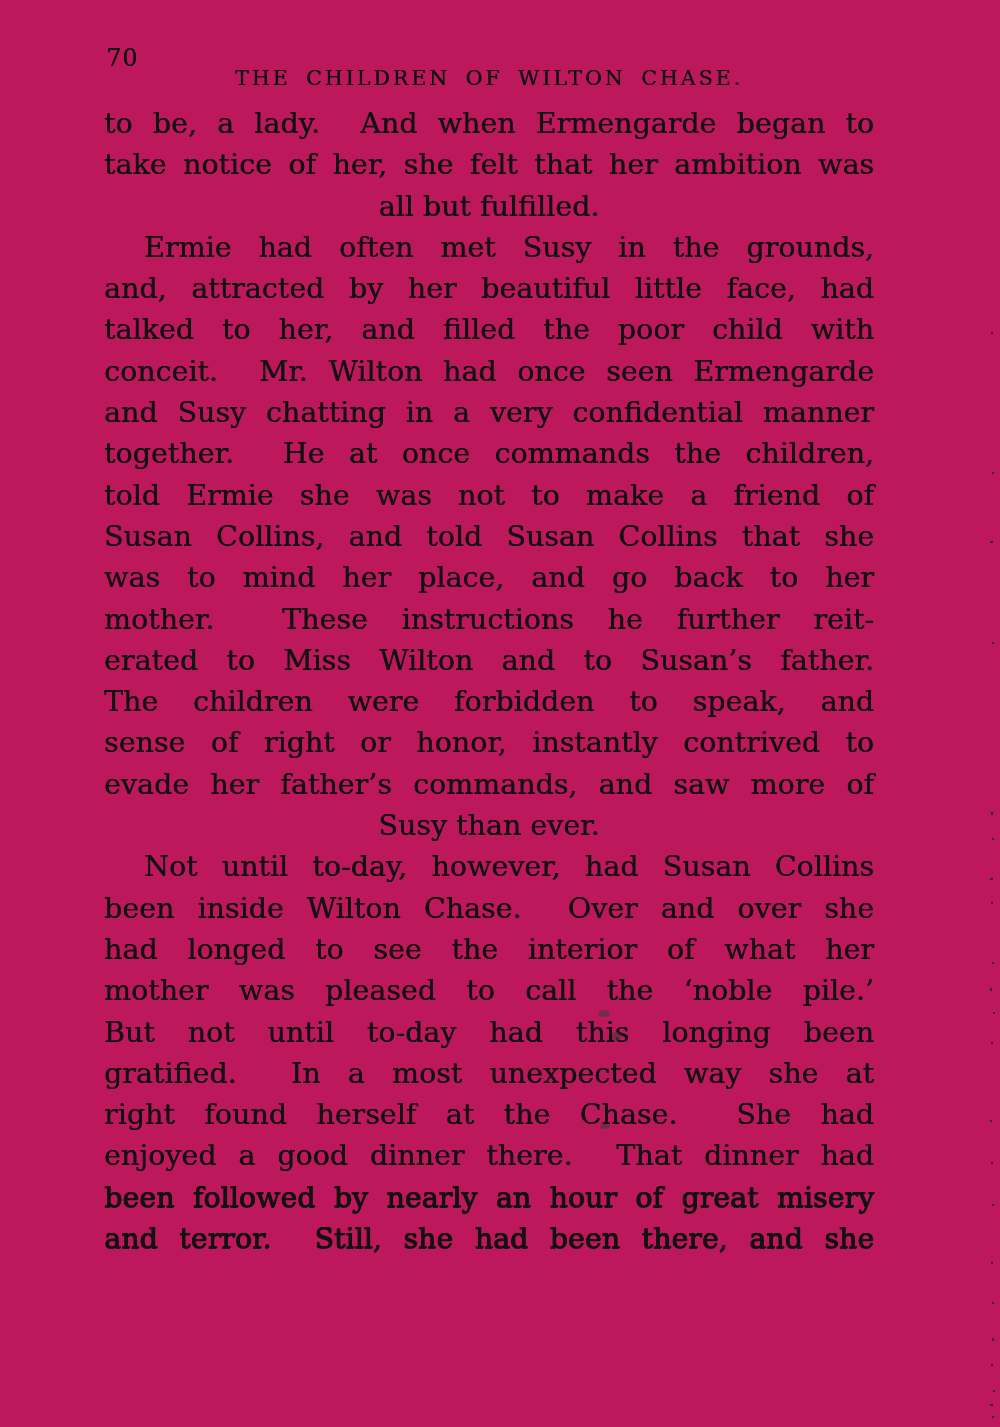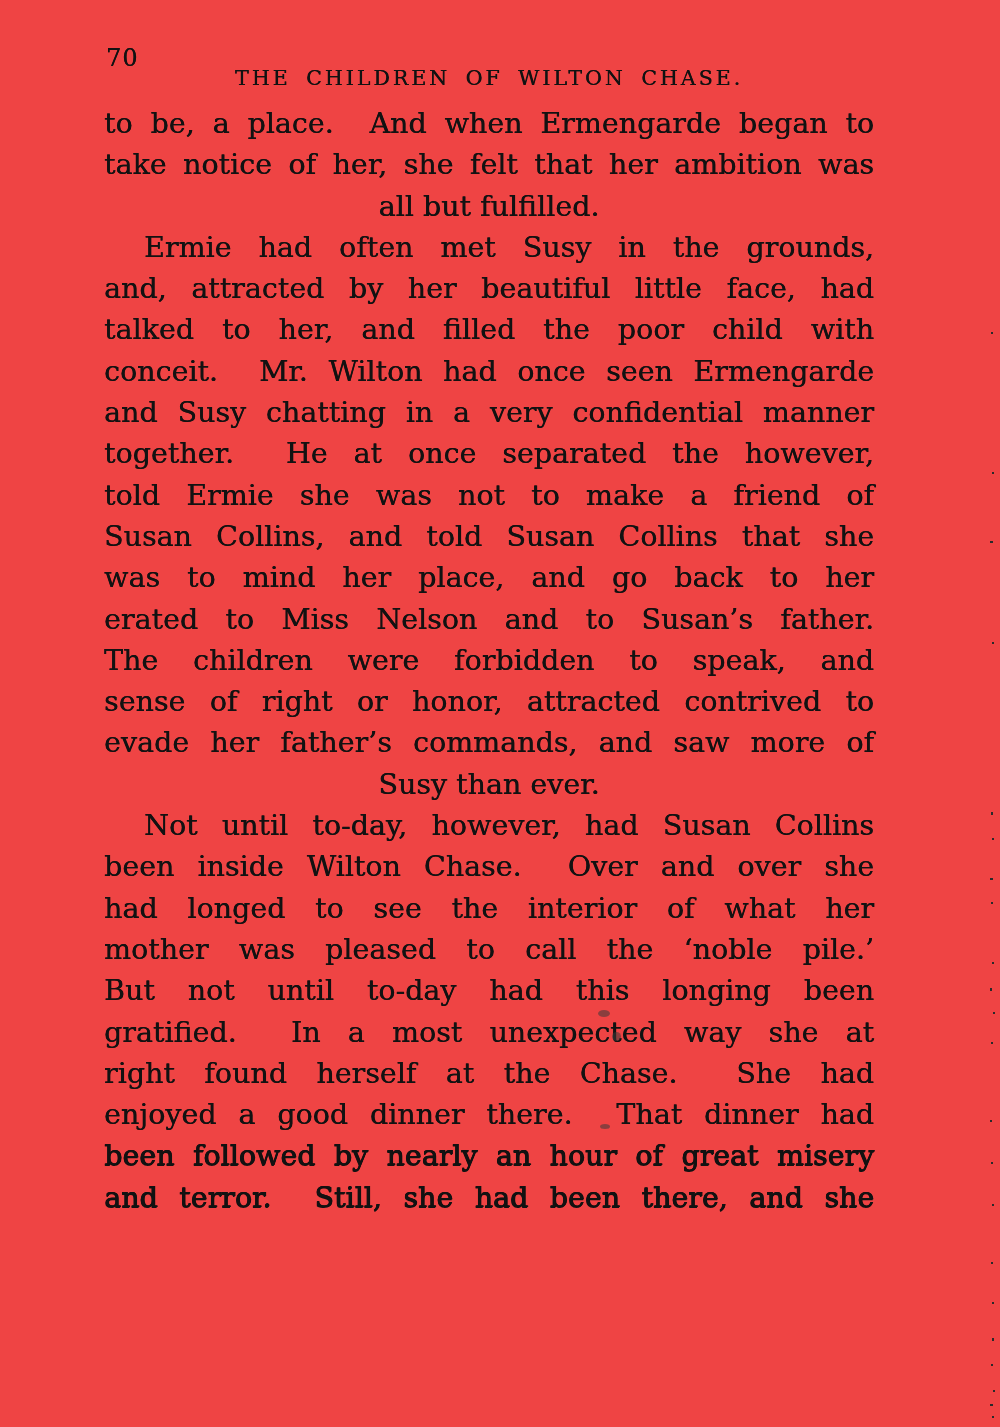--- a/index.html
+++ b/index.html
@@ -6,21 +6,21 @@
   html, body { background: #ffffff; }
   body {
     width: 1000px; height: 1427px;
     position: relative;
     font-family: "DejaVu Serif", "Liberation Serif", serif;
     color: #121212;
     overflow: hidden;
   }
   .page {
     position: absolute; inset: 0;
-    background: #ef4444;
+    background: #be185d;
   }
   .page-number {
     position: absolute;
     left: 106px; top: 44px;
     font-size: 24px;
     letter-spacing: 1px;
     text-shadow: 0.35px 0 0 currentColor;
   }
   .running-header {
     position: absolute;
@@ -67,35 +67,36 @@
 </head>
 <body>
 
 <div class="page">
 
   <div class="page-number">70</div>
 
   <div class="running-header">THE CHILDREN OF WILTON CHASE.</div>
 
   <div class="body-text">
-      <div class="line just">to be, a place.  And when Ermengarde began to</div>
+      <div class="line just">to be, a lady.  And when Ermengarde began to</div>
       <div class="line just">take notice of her, she felt that her ambition was</div>
       <div class="line">all but fulfilled.</div>
       <div class="line just indent">Ermie had often met Susy in the grounds,</div>
       <div class="line just">and, attracted by her beautiful little face, had</div>
       <div class="line just">talked to her, and filled the poor child with</div>
       <div class="line just">conceit.  Mr. Wilton had once seen Ermengarde</div>
       <div class="line just">and Susy chatting in a very confidential manner</div>
-      <div class="line just">together.  He at once separated the however,</div>
+      <div class="line just">together.  He at once commands the children,</div>
       <div class="line just">told Ermie she was not to make a friend of</div>
       <div class="line just">Susan Collins, and told Susan Collins that she</div>
       <div class="line just">was to mind her place, and go back to her</div>
-      <div class="line just">erated to Miss Nelson and to Susan’s father.</div>
+      <div class="line just">mother.  These instructions he further reit-</div>
+      <div class="line just">erated to Miss Wilton and to Susan’s father.</div>
       <div class="line just">The children were forbidden to speak, and</div>
-      <div class="line just">sense of right or honor, attracted contrived to</div>
+      <div class="line just">sense of right or honor, instantly contrived to</div>
       <div class="line just">evade her father’s commands, and saw more of</div>
       <div class="line">Susy than ever.</div>
       <div class="line just indent">Not until to-day, however, had Susan Collins</div>
       <div class="line just">been inside Wilton Chase.  Over and over she</div>
       <div class="line just">had longed to see the interior of what her</div>
       <div class="line just">mother was pleased to call the ‘noble pile.’</div>
       <div class="line just">But not until to-day had this longing been</div>
       <div class="line just">gratified.  In a most unexpected way she at</div>
       <div class="line just">right found herself at the Chase.  She had</div>
       <div class="line just">enjoyed a good dinner there.  That dinner had</div>

